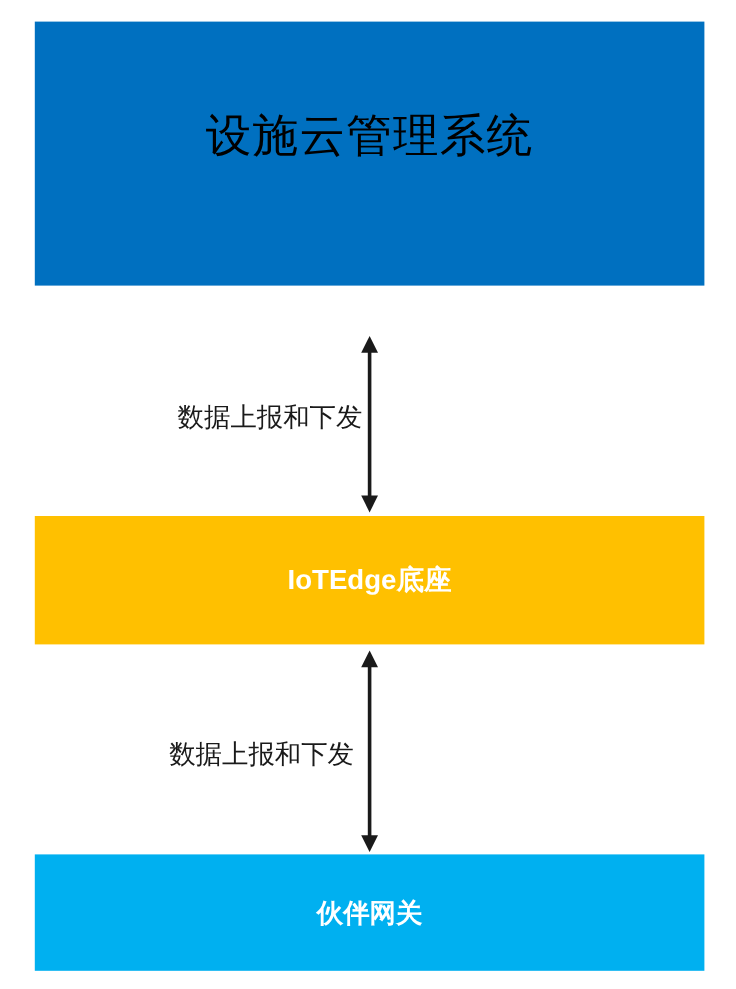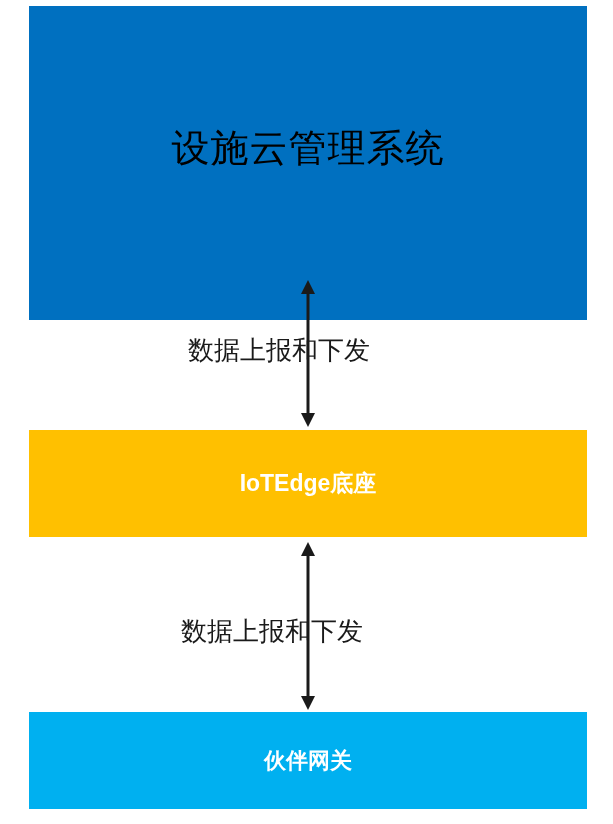--- a/index.html
+++ b/index.html
@@ -18,22 +18,22 @@
   .box {
     position: absolute;
     left: 29px;
     width: 558px;
     display: flex;
     align-items: center;
     justify-content: center;
     box-sizing: border-box;
   }
   .box-cloud {
-    top: 6px;
-    height: 314px;
+    top: 18px;
+    height: 220px;
     padding-bottom: 30px; 
   }
   .box-cloud .box-label {
     font-size: 38px;
     font-weight: 400;
     letter-spacing: 1px;
   }
   .box-edge {
     top: 430px;
     height: 107px;
@@ -58,22 +58,21 @@
   }
   .arrow-1 { top: 279px; }
   .arrow-2 { top: 541px; }
   .link-label {
     position: absolute;
     color: #1a1a1a;
     white-space: nowrap;
     line-height: 1.1;
   }
   .label-cjk {
-    font-size: 26px;
-    margin-left: 40px;
+    font-size: 22px;
   }
   .label-link1 {
     left: 148px;
     top: 336px;
   }
   .label-link2 {
     left: 141px;
     top: 617px;
   }
   .label-protocol {

